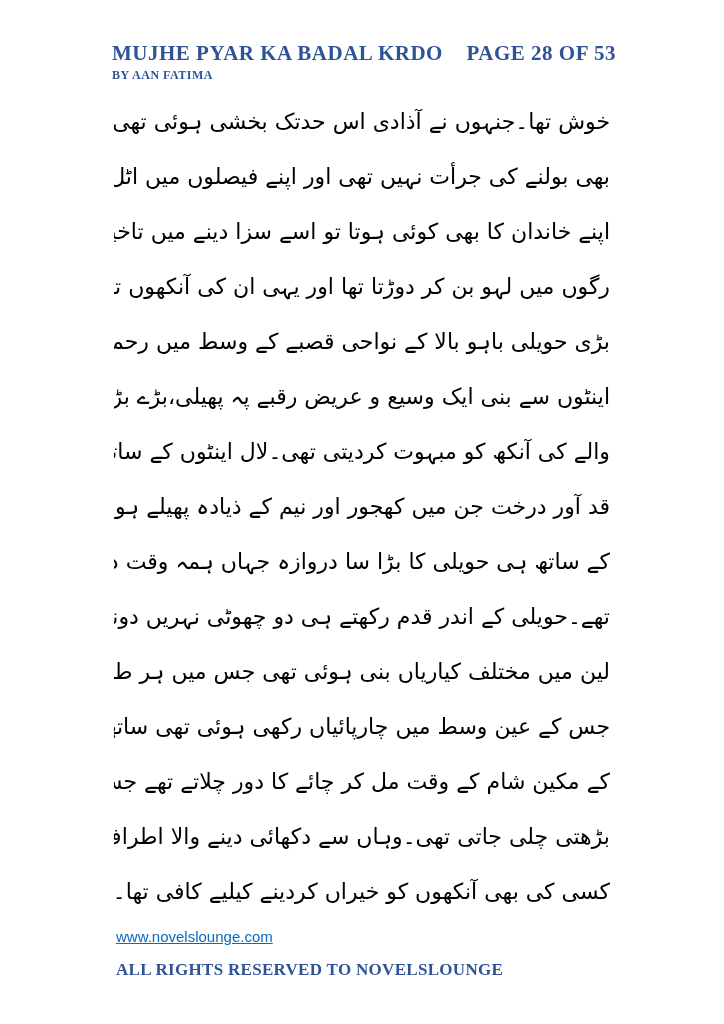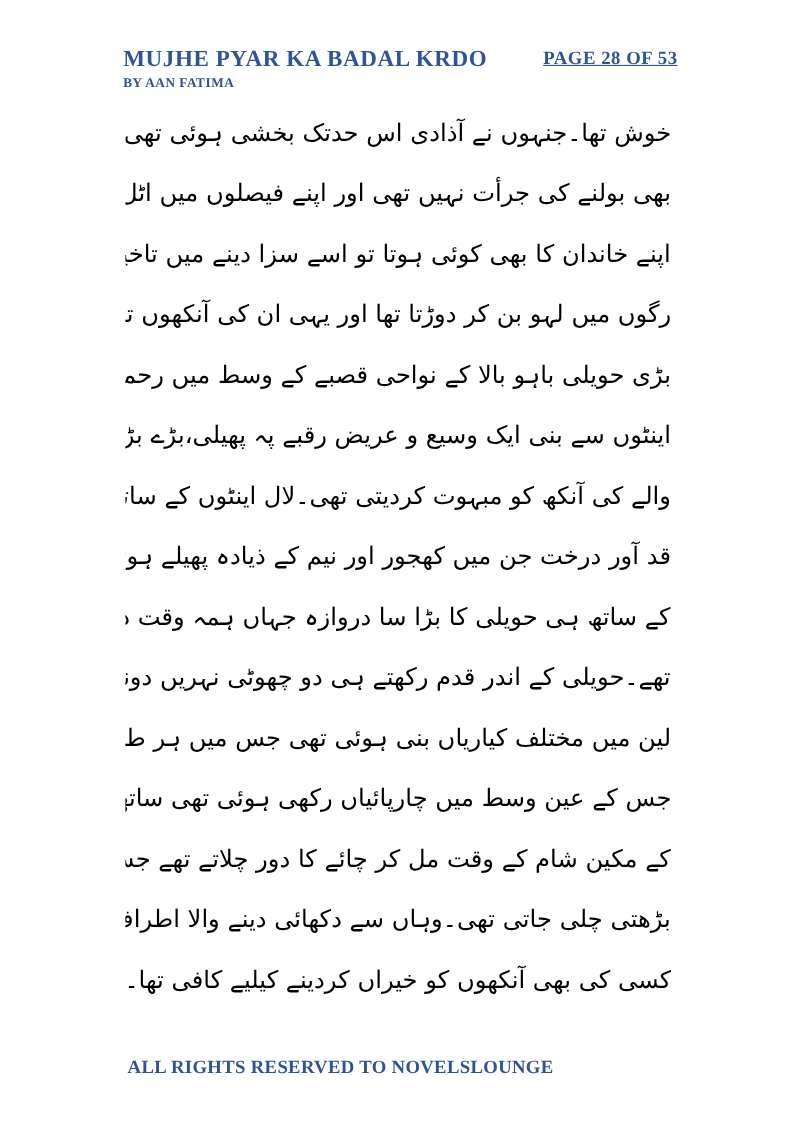--- a/index.html
+++ b/index.html
@@ -29,21 +29,21 @@
     align-items: flex-end;
   }
   .book-title, .page-info, .author, .rights {
     font-family: "Liberation Serif", "DejaVu Serif", serif;
     font-weight: 700;
     color: #2f5496;
     letter-spacing: 0.5px;
     text-transform: uppercase;
   }
   .book-title { font-size: 21px; line-height: 22px; }
-  .page-info  { font-size: 17px; line-height: 22px; text-decoration: underline; }
+  .page-info  { font-size: 21px; line-height: 22px; }
   .author     { font-size: 12px; line-height: 18px; margin-top: 2px; }
   
   .body-text {
     position: absolute;
     top: 96px;
     left: 42px;
     right: 42px;
     direction: rtl;
   }
   .uline {
@@ -109,16 +109,17 @@
     <p class="uline">کے ساتھ ہی حویلی کا بڑا سا دروازہ جہاں ہمہ وقت دو آدمی اس کی رکھوالی کیلیے کھڑے ہوتے</p>
     <p class="uline">تھے۔حویلی کے اندر قدم رکھتے ہی دو چھوٹی نہریں دونوں اطراف میں بہہ رہی تھی۔ساتھ ہی ہر</p>
     <p class="uline">لین میں مختلف کیاریاں بنی ہوئی تھی جس میں ہر طرح کی سبزی اگائی جاتی تھی۔بڑا سا صحن</p>
     <p class="uline">جس کے عین وسط میں چارپائیاں رکھی ہوئی تھی ساتھ ہی پانچ چھ موڑے جس پہ پوری حویلی</p>
     <p class="uline">کے مکین شام کے وقت مل کر چائے کا دور چلاتے تھے جس سے ان میں موجود محبت مزید</p>
     <p class="uline">بڑھتی چلی جاتی تھی۔وہاں سے دکھائی دینے والا اطراف میں دراز قامت پہاڑوں کا جسین منظر</p>
     <p class="uline">کسی کی بھی آنکھوں کو خیراں کردینے کیلیے کافی تھا۔کوئی بھی قدرت کے اس حسین شاہکار</p>
   </main>
 
   <footer class="footer">
+    <a class="site-link">www.novelslounge.com</a>
     <div class="rights">ALL RIGHTS RESERVED TO NOVELSLOUNGE</div>
   </footer>
 
 </div>
 
 </body></html>

